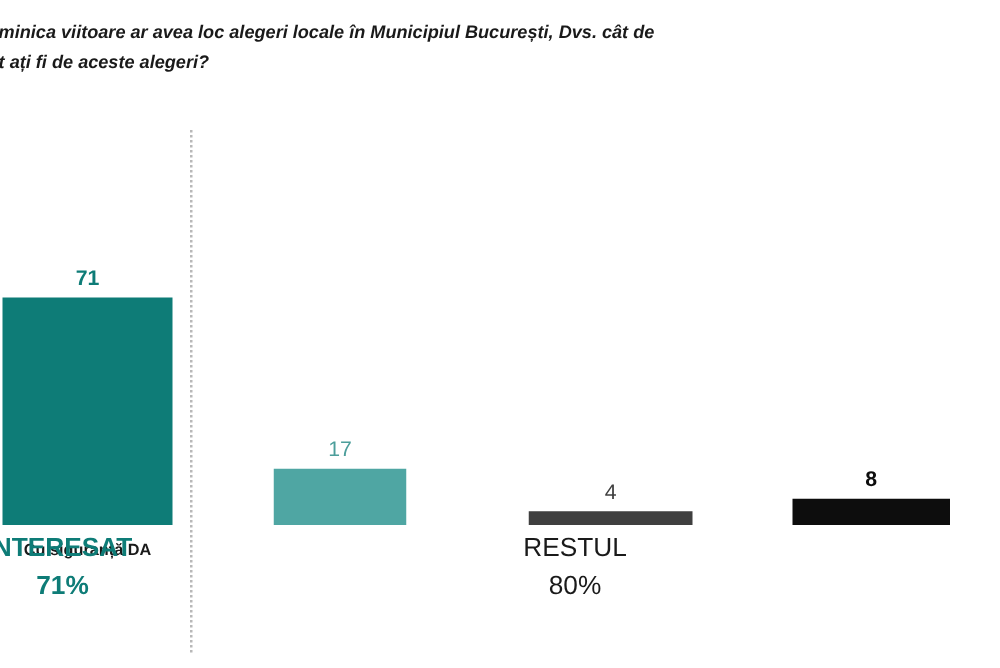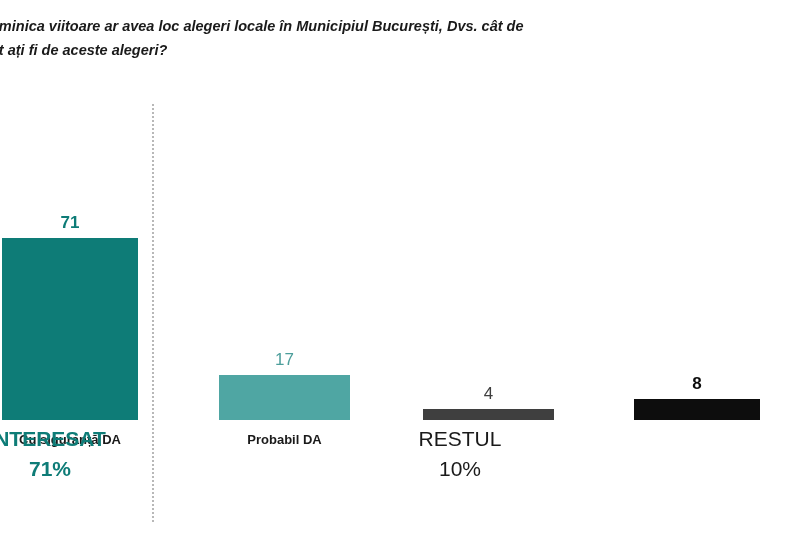--- a/index.html
+++ b/index.html
@@ -136,24 +136,23 @@
 <div id="separator"></div>
 
 <div id="plot">
 
   <div class="bar-group" style="left:-10px; width:136px;">
     <div class="bar-value teal">71</div>
     <div class="bar-rect" style="height:182px; background:#0e7c77;"></div>
     <div class="bar-label">Cu siguranță DA</div>
   </div>
 
-  <div class="bar-group" style="left:207px; width:131px;">
+  <div class="bar-group" style="left:207px; width:106px;">
     <div class="bar-value light">17</div>
     <div class="bar-rect" style="height:45px; background:#4fa6a3;"></div>
-    <div class="bar-label">Probabil DA</div>
   </div>
 
   <div class="bar-group" style="left:411px; width:131px;">
     <div class="bar-value grey">4</div>
     <div class="bar-rect" style="height:11px; background:#3f3f3f;"></div>
   </div>
 
   <div class="bar-group" style="left:622px; width:126px;">
     <div class="bar-value dark">8</div>
     <div class="bar-rect" style="height:21px; background:#0d0d0d;"></div>
@@ -161,14 +160,14 @@
 
 </div>
 
 <div class="summary" id="summary-left">
   <div class="s-name">NTERESAT</div>
   <div class="s-pct">71%</div>
 </div>
 
 <div class="summary" id="summary-right">
   <div class="s-name">RESTUL</div>
-  <div class="s-pct">10%</div>
+  <div class="s-pct">80%</div>
 </div>
 
 </body></html>

